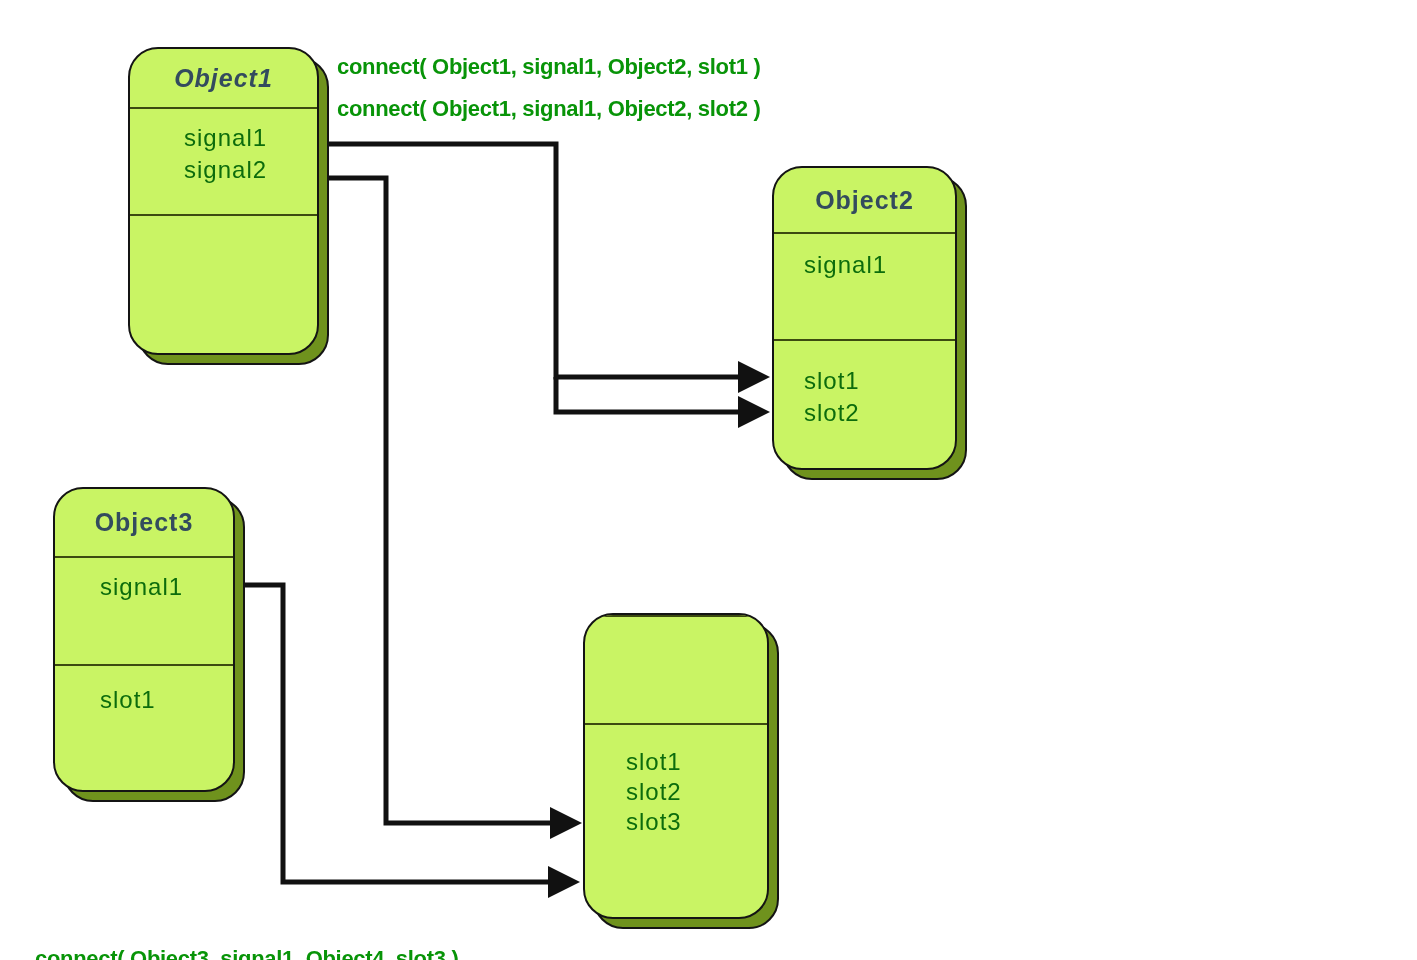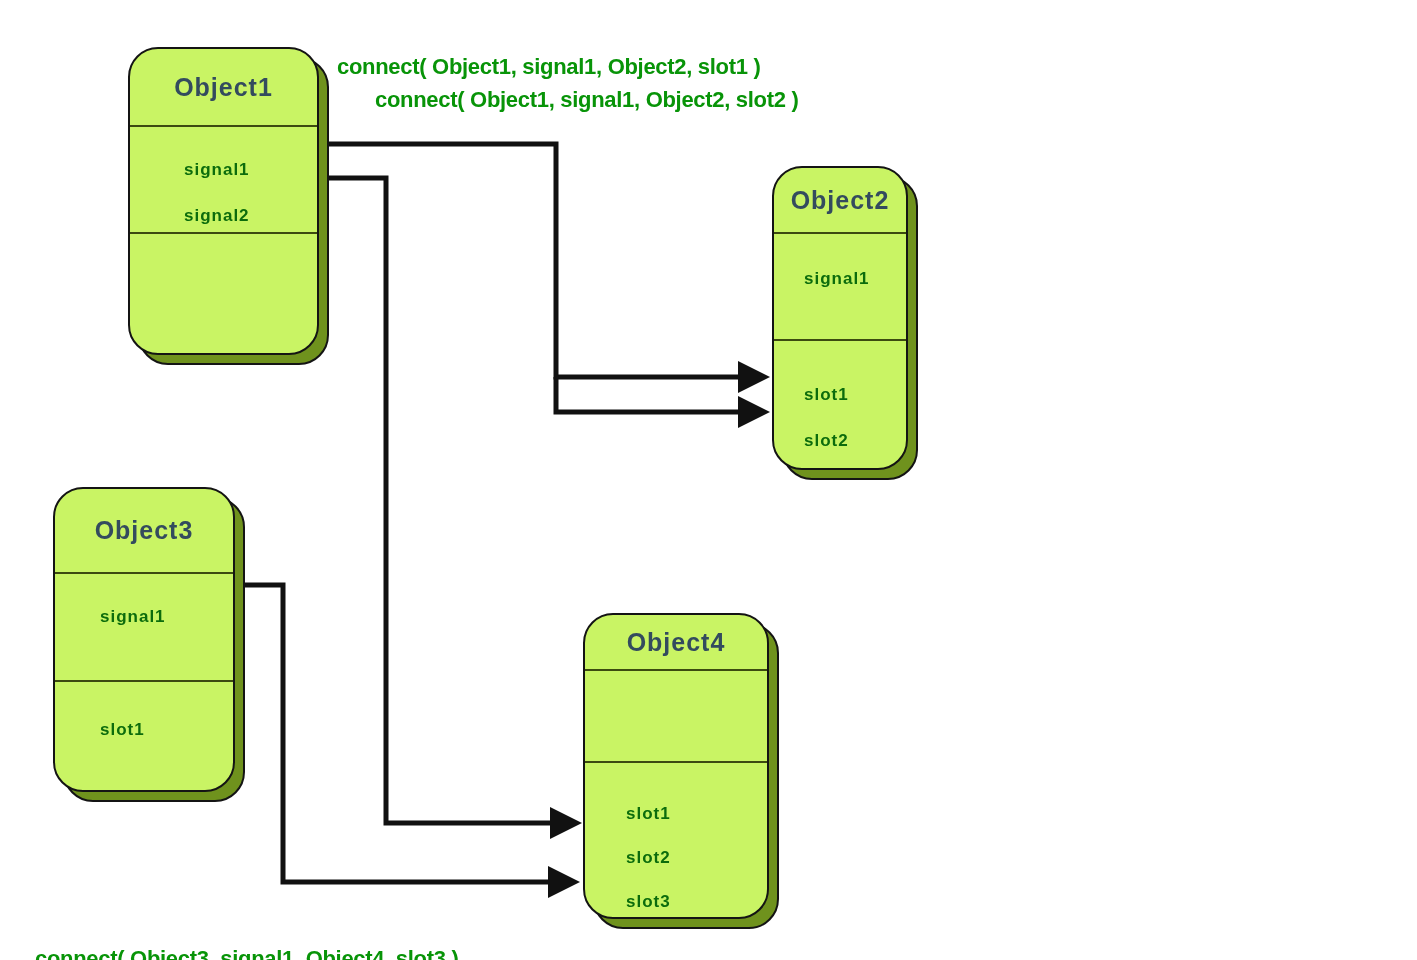--- a/index.html
+++ b/index.html
@@ -66,27 +66,26 @@
     font-size: 25px;
     letter-spacing: 1px;
     color: var(--title-text, #334b5e);
   }
   .sec {
     box-sizing: border-box;
     border-top: 2px solid var(--divider, #3c4a10);
   }
   .sec.grow { flex: 1 1 auto; }
   .member {
-    font-weight: bold;
-    font-size: 17px;
+    font-weight: normal;
+    font-size: 24px;
     letter-spacing: 1px;
     line-height: 32px;
     color: var(--member-text, #0c6c0c);
     white-space: nowrap;
-    margin-top: 14px;
   }
   .slots4 .member { line-height: 30px; }
   
   .connect-label {
     position: absolute;
     z-index: 3;
     font-weight: bold;
     font-size: 22px;
     letter-spacing: -0.3px;
     line-height: 33px;
@@ -106,66 +105,65 @@
     <polygon class="arrow" points="770,412 738,396 738,428"></polygon>
     <path class="conn" d="M322,178 H386 V823 H552"></path>
     <polygon class="arrow" points="582,823 550,807 550,839"></polygon>
     <path class="conn" d="M243,585 H283 V882 H550"></path>
     <polygon class="arrow" points="580,882 548,866 548,898"></polygon>
   </svg>
 
   <div class="obj" style="left:128px; top:47px; width:191px; height:308px;">
     <div class="obj-shadow"></div>
     <div class="obj-body">
-      <div class="obj-title" style="height:76px;">Object1</div>
+      <div class="obj-title" style="height:58px;font-style:italic;">Object1</div>
       <div class="sec" style="height:107px; padding:13px 0 0 54px;">
         <div class="member">signal1</div>
         <div class="member">signal2</div>
       </div>
       <div class="sec grow"></div>
     </div>
   </div>
 
-  <div class="obj" style="left:772px; top:166px; width:136px; height:304px;">
+  <div class="obj" style="left:772px; top:166px; width:177px; height:304px;padding-left:8px;">
     <div class="obj-shadow"></div>
     <div class="obj-body">
       <div class="obj-title" style="height:64px;">Object2</div>
       <div class="sec" style="height:107px; padding:15px 0 0 30px;">
         <div class="member">signal1</div>
       </div>
       <div class="sec grow" style="padding:24px 0 0 30px;">
         <div class="member">slot1</div>
         <div class="member">slot2</div>
       </div>
     </div>
   </div>
 
   <div class="obj" style="left:53px; top:487px; width:182px; height:305px;">
     <div class="obj-shadow"></div>
     <div class="obj-body">
-      <div class="obj-title" style="height:83px;">Object3</div>
+      <div class="obj-title" style="height:67px;">Object3</div>
       <div class="sec" style="height:108px; padding:13px 0 0 45px;">
         <div class="member">signal1</div>
       </div>
       <div class="sec grow" style="padding:18px 0 0 45px;">
         <div class="member">slot1</div>
       </div>
     </div>
   </div>
 
   <div class="obj" style="left:583px; top:613px; width:186px; height:306px;">
     <div class="obj-shadow"></div>
     <div class="obj-body">
-      <div class="obj-title" style="height:64px;">Object4</div>
       <div class="sec" style="height:108px;"></div>
       <div class="sec grow slots4" style="padding:22px 0 0 41px;">
         <div class="member">slot1</div>
         <div class="member">slot2</div>
         <div class="member">slot3</div>
       </div>
     </div>
   </div>
 
   <div class="connect-label" style="left:337px; top:50px;text-align:center;">connect( Object1, signal1, Object2, slot1 )</div>
-  <div class="connect-label" style="left:337px; top:83px;margin-left:38px;">connect( Object1, signal1, Object2, slot2 )</div>
+  <div class="connect-label" style="left:337px; top:92px;">connect( Object1, signal1, Object2, slot2 )</div>
   <div class="connect-label" style="left:35px; top:942px;">connect( Object3, signal1, Object4, slot3 )</div>
 
 </div>
 
 </body></html>

